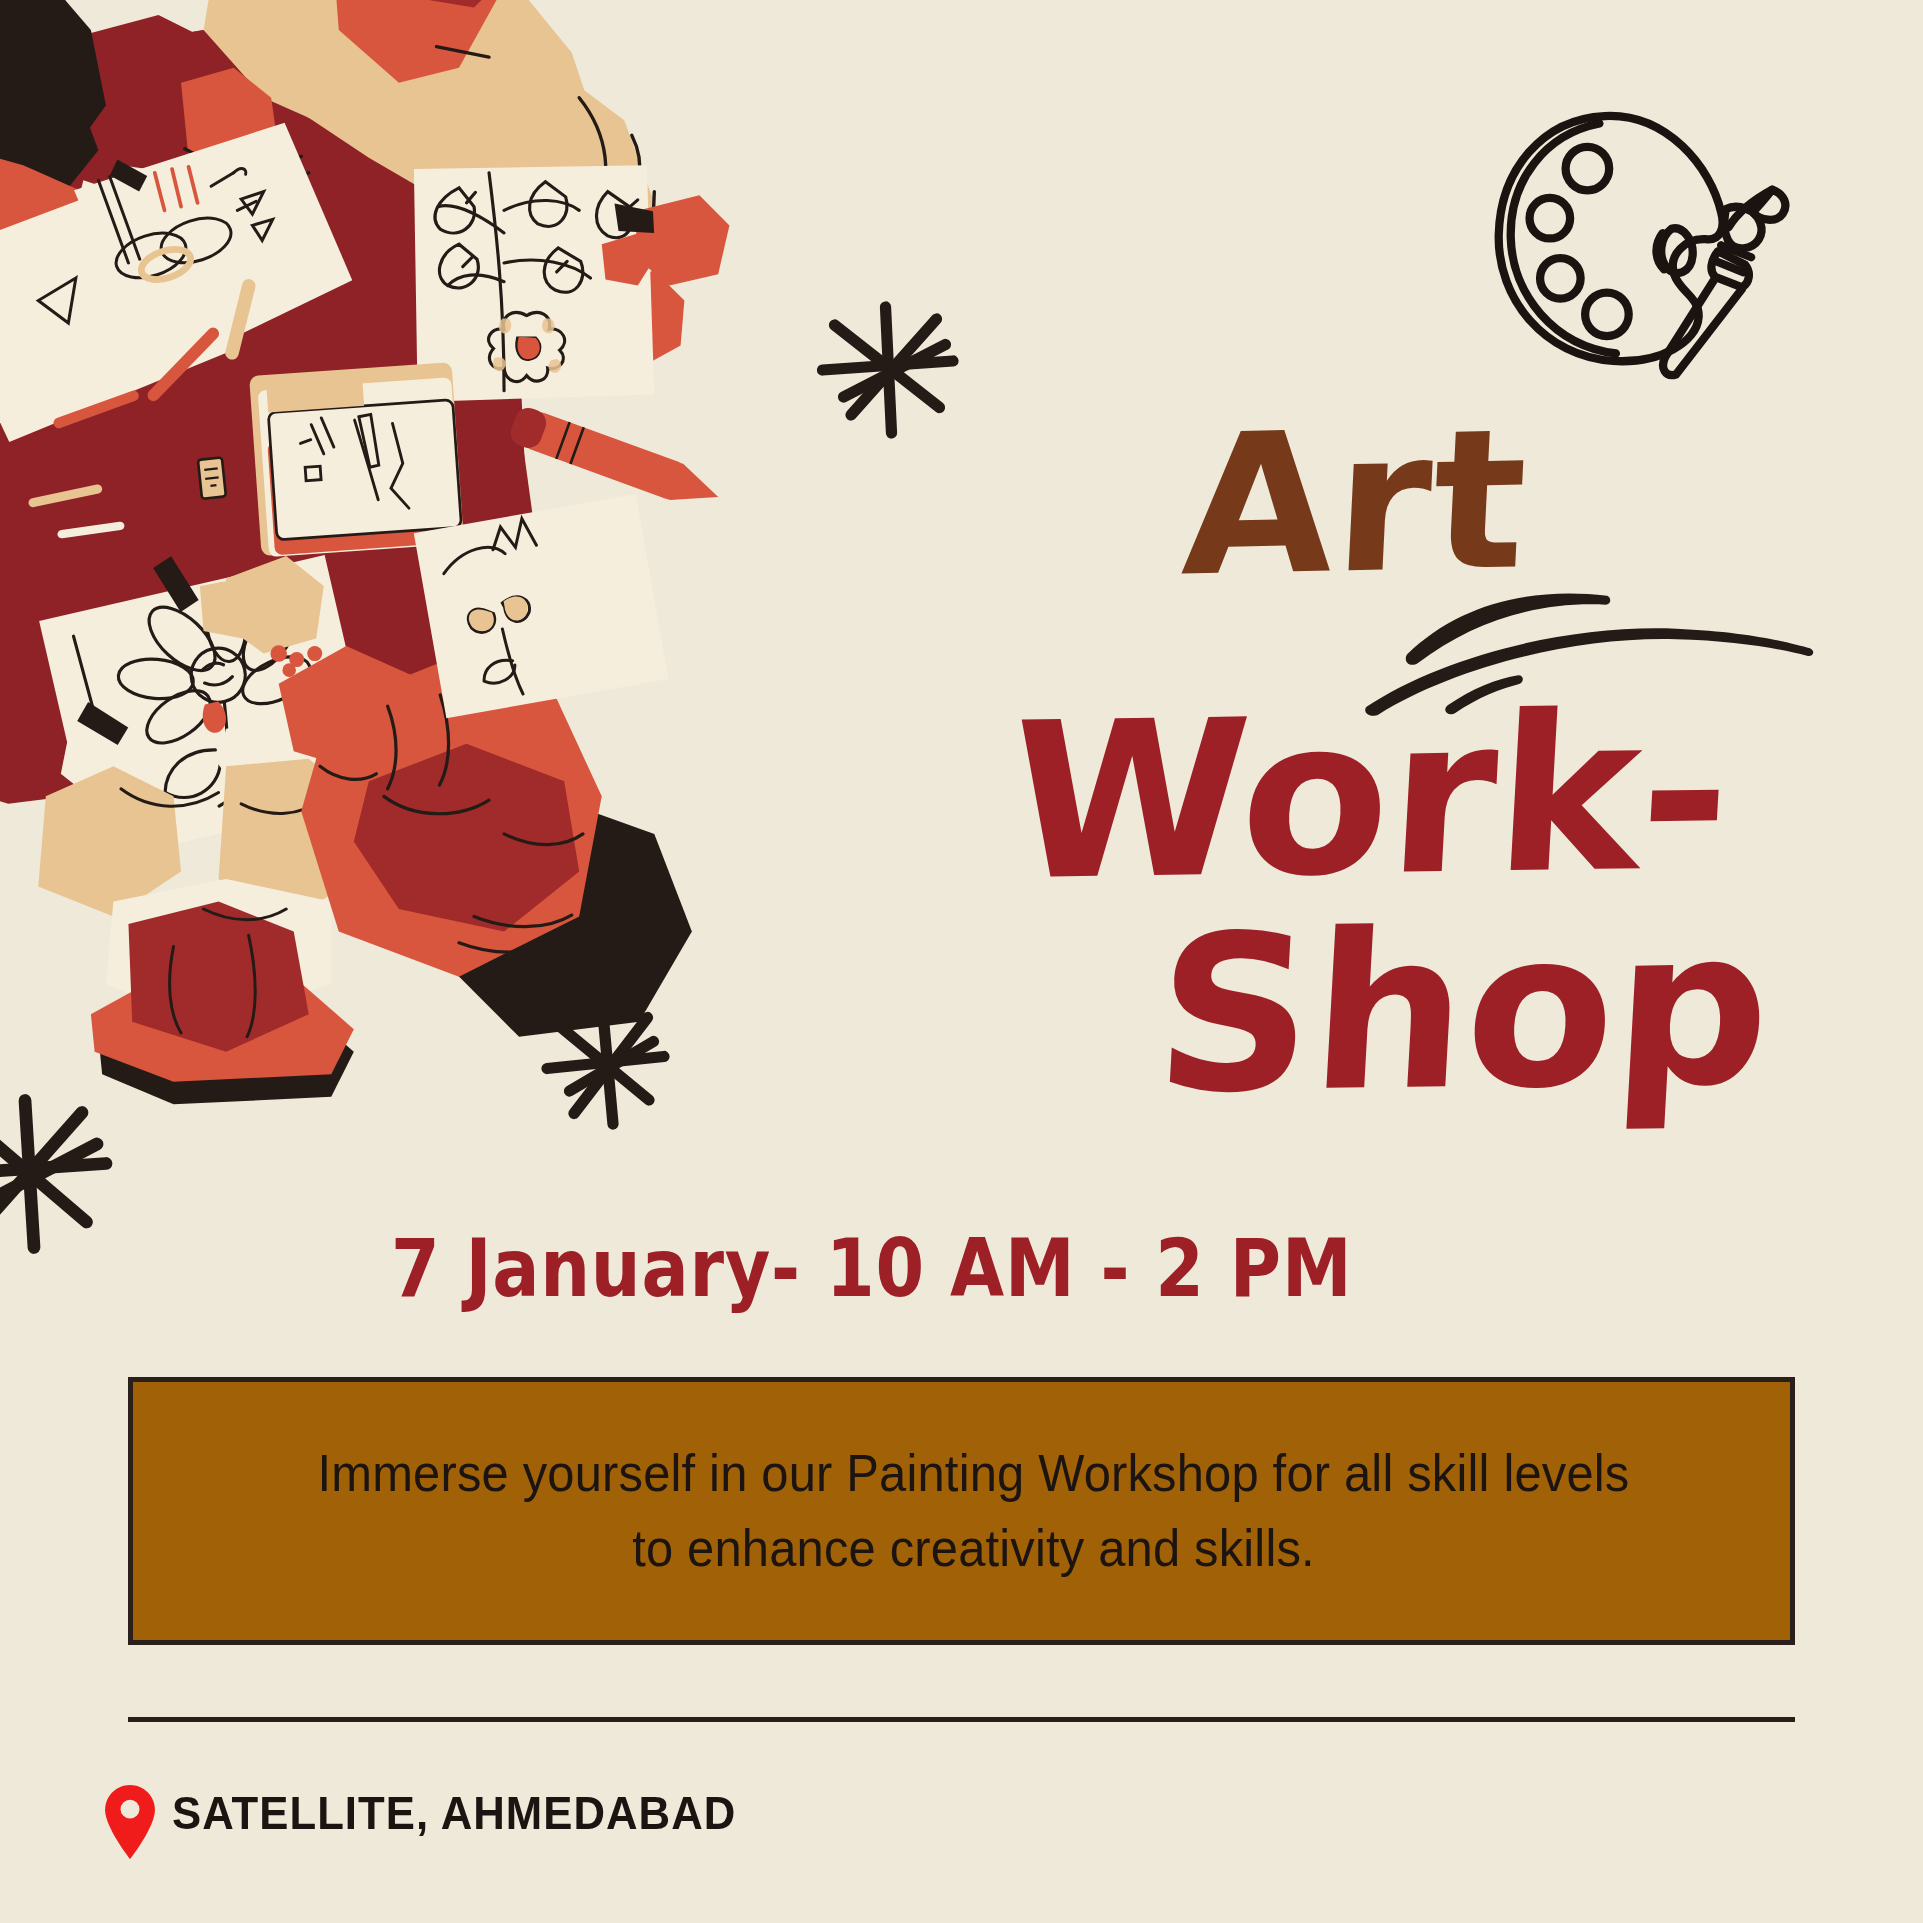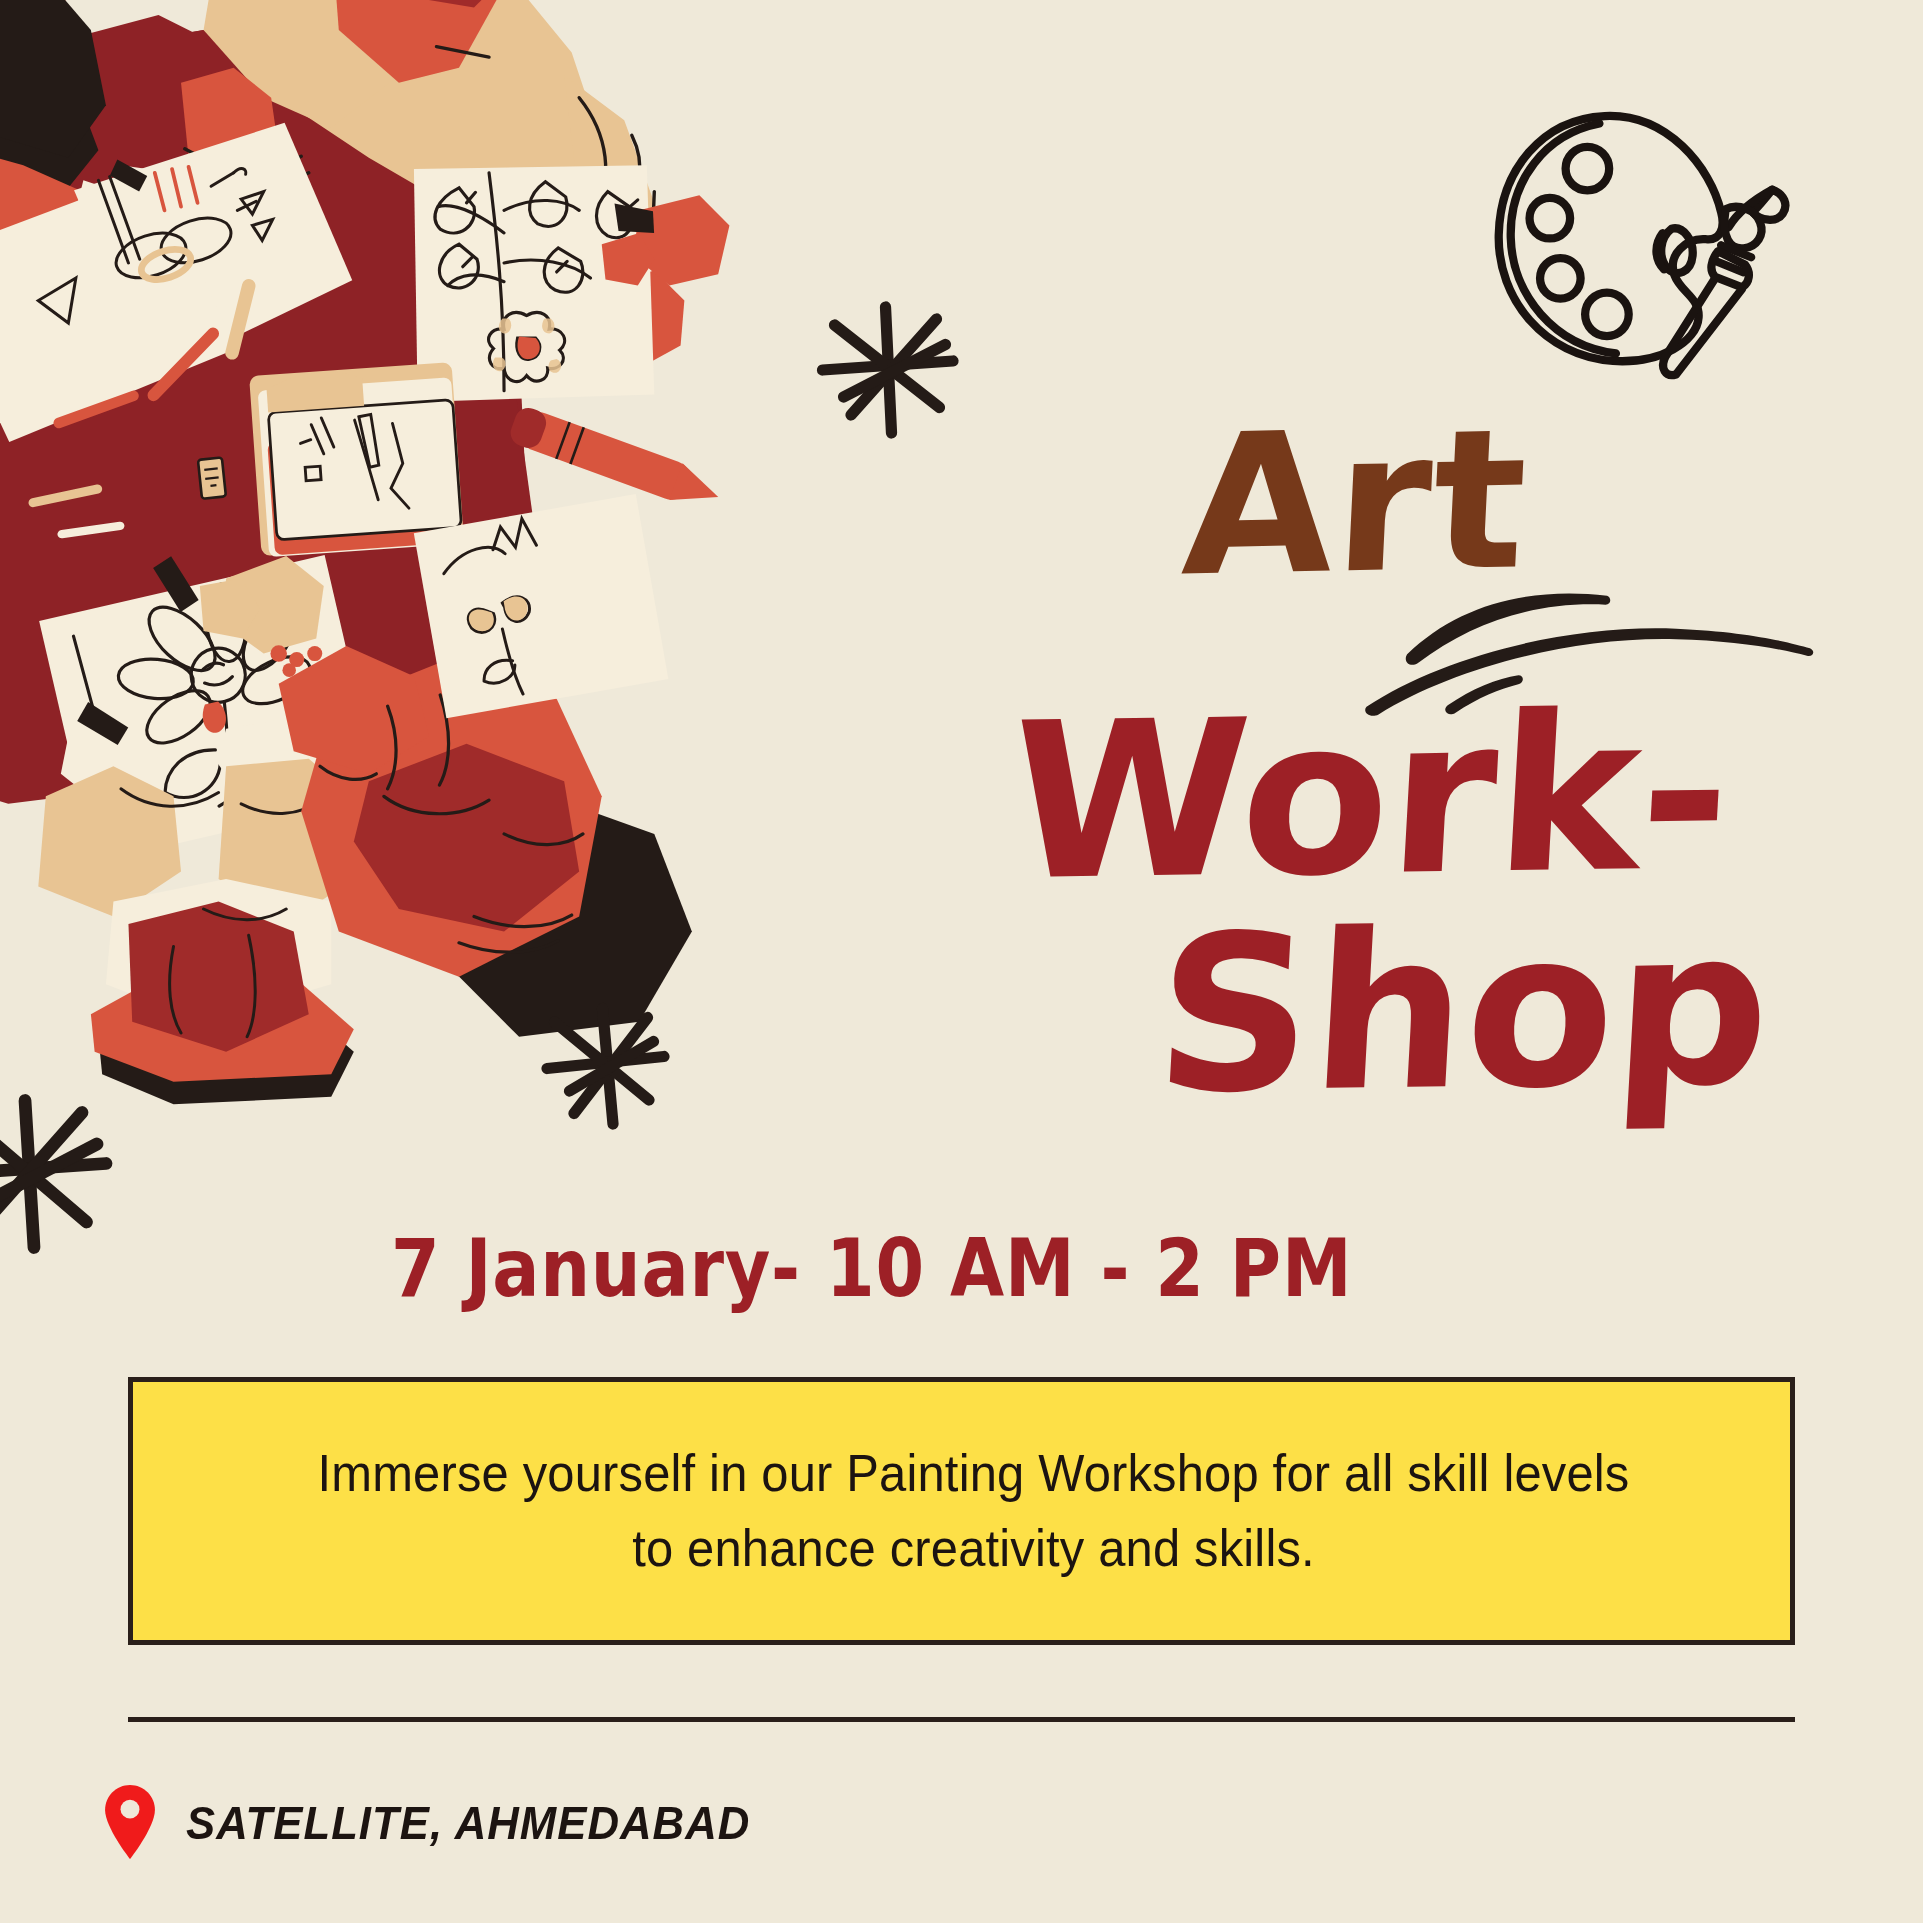--- a/index.html
+++ b/index.html
@@ -96,21 +96,21 @@
     transform-origin: left center;
   }
 
   
   .desc-box {
     position: absolute;
     left: 128px;
     top: 1377px;
     width: 1667px;
     height: 268px;
-    background: #fde047;
+    background: #a16207;
     border: 5.3px solid #2A1F1A;
     box-sizing: border-box;
     display: flex;
     align-items: center;
     justify-content: center;
     padding-left: 24px;
   }
   .desc-text {
     font-family: "Liberation Sans Narrow", "Liberation Sans", sans-serif;
     font-size: 52px;
@@ -131,23 +131,21 @@
     height: 4.5px;
     background: #2A1F1A;
   }
 
   
   .footer {
     position: absolute;
     left: 105px;
     top: 1785px;
     display: flex;
-    align-items: center;
-    gap: 31px;
-    font-style: italic;
+    gap: 17px;
   }
   .pin-icon { width: 50px; height: 74px; flex: 0 0 auto; }
   .loc-text {
     font-family: "Liberation Sans Narrow", "Liberation Sans", sans-serif;
     font-size: 47px;
     font-weight: 700;
     color: #1C1411;
     letter-spacing: 1.1px;
     transform: scaleX(0.93);
     transform-origin: left center;

